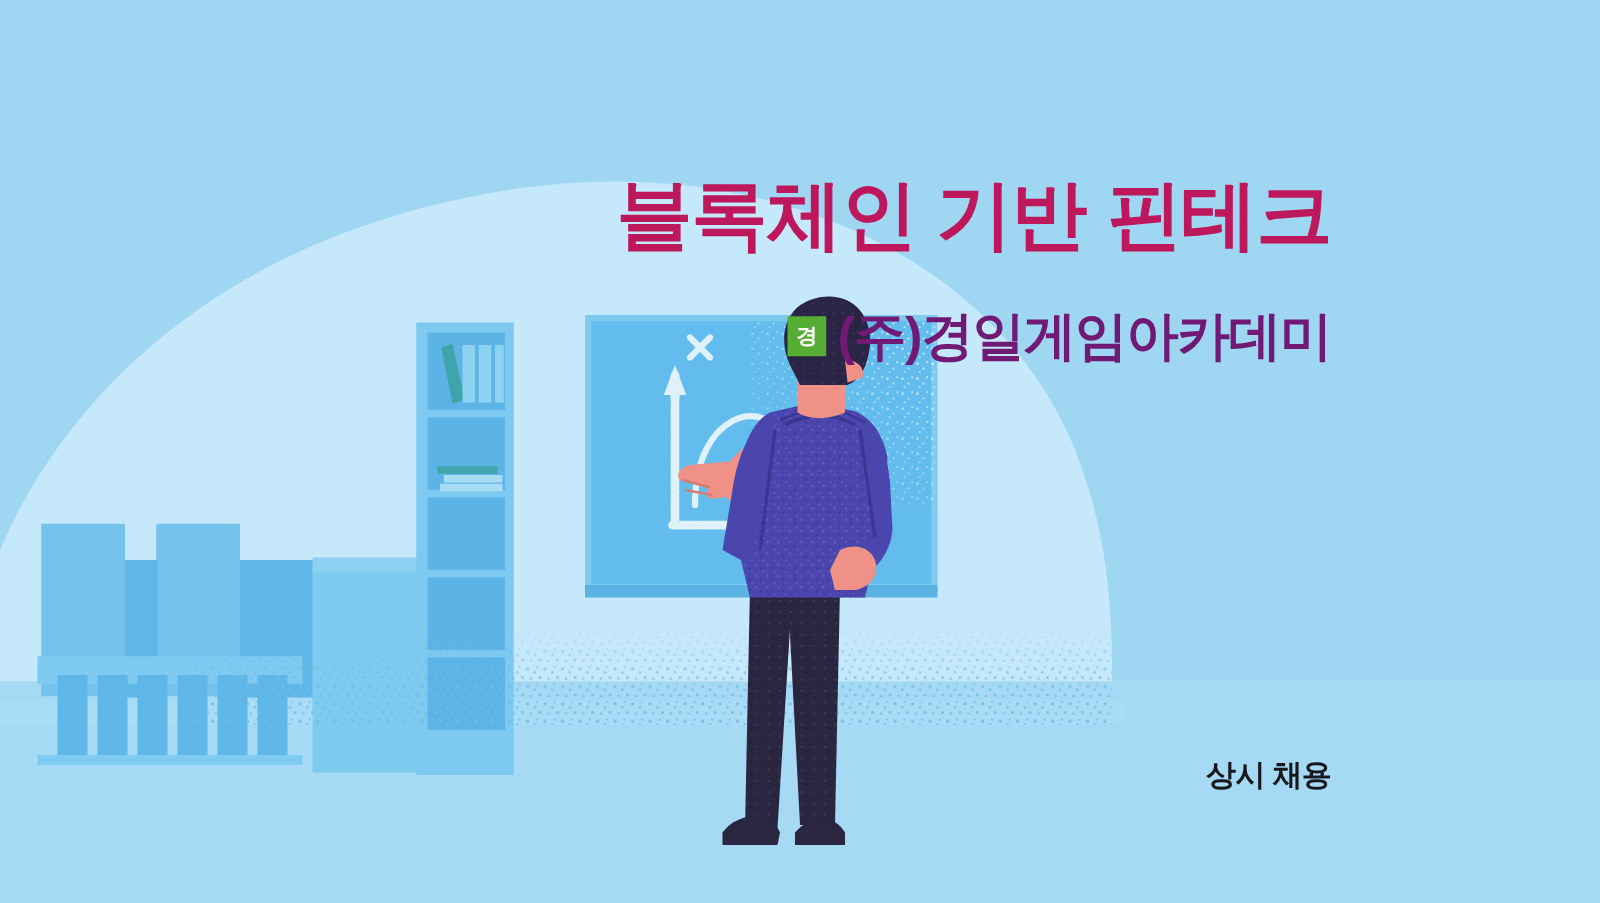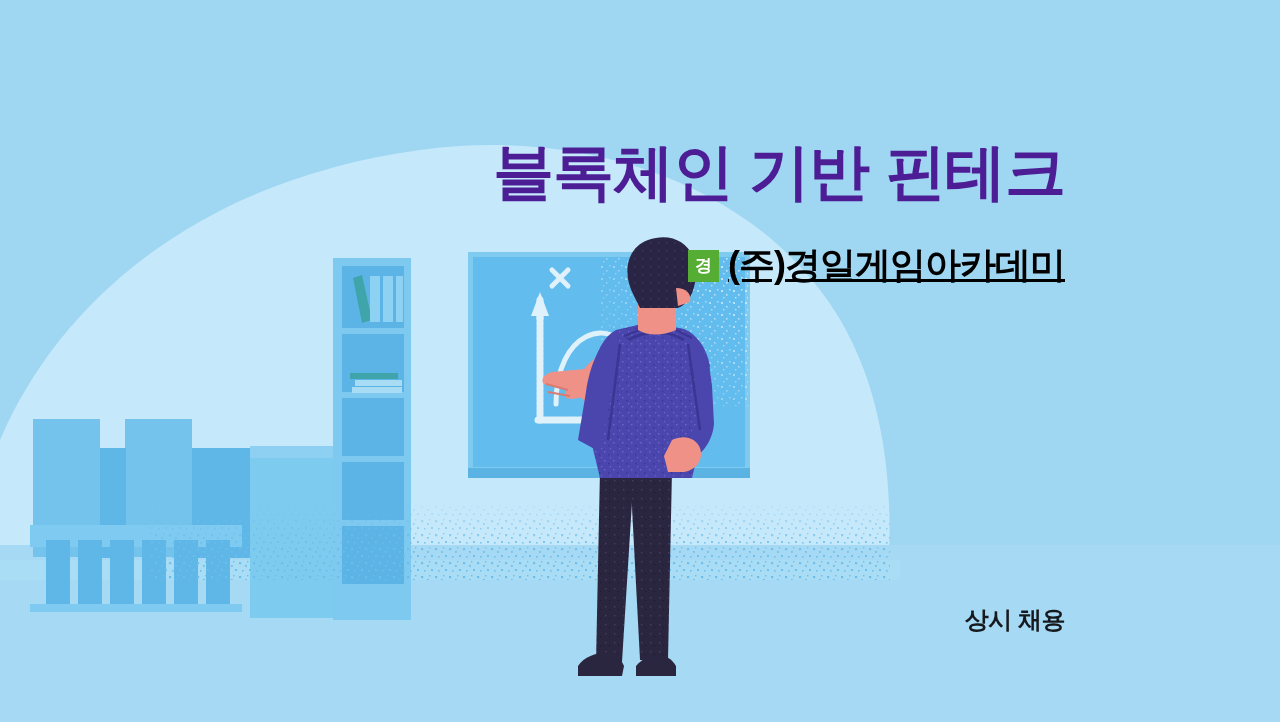--- a/index.html
+++ b/index.html
@@ -24,34 +24,34 @@
   .illus{position:absolute;left:0;top:0;width:1280px;height:722px;}
 
   
   .text-col{
     position:absolute;left:0;top:0;width:1180px;height:722px;
     pointer-events:none;
   }
   .job-title{
     position:absolute;right:115px;top:140px;
     font-size:61px;line-height:1.08;font-weight:bold;
-    color:#4c1d95;letter-spacing:-1px;white-space:nowrap;
+    color:#be185d;letter-spacing:-1px;white-space:nowrap;
     text-align:left;
   }
   .company-row{
     position:absolute;right:115px;top:241px;
     display:flex;align-items:center;gap:9px;white-space:nowrap;
   }
   .company-badge{
     width:31px;height:32px;background:#56ad33;color:#ffffff;
     font-size:17px;font-weight:bold;line-height:32px;text-align:center;
     flex:0 0 auto;
   }
   .company-name{
-    font-size:36px;font-weight:bold;color:#000000;letter-spacing:-1px;text-decoration:underline;
+    font-size:42px;font-weight:bold;color:#701a75;letter-spacing:-1px;
   }
   .hiring-type{
     position:absolute;right:115px;top:604px;
     font-size:24px;font-weight:bold;color:#16191d;letter-spacing:-0.5px;
     white-space:nowrap;text-align:right;
   }
 </style>
 </head>
 <body>
 

